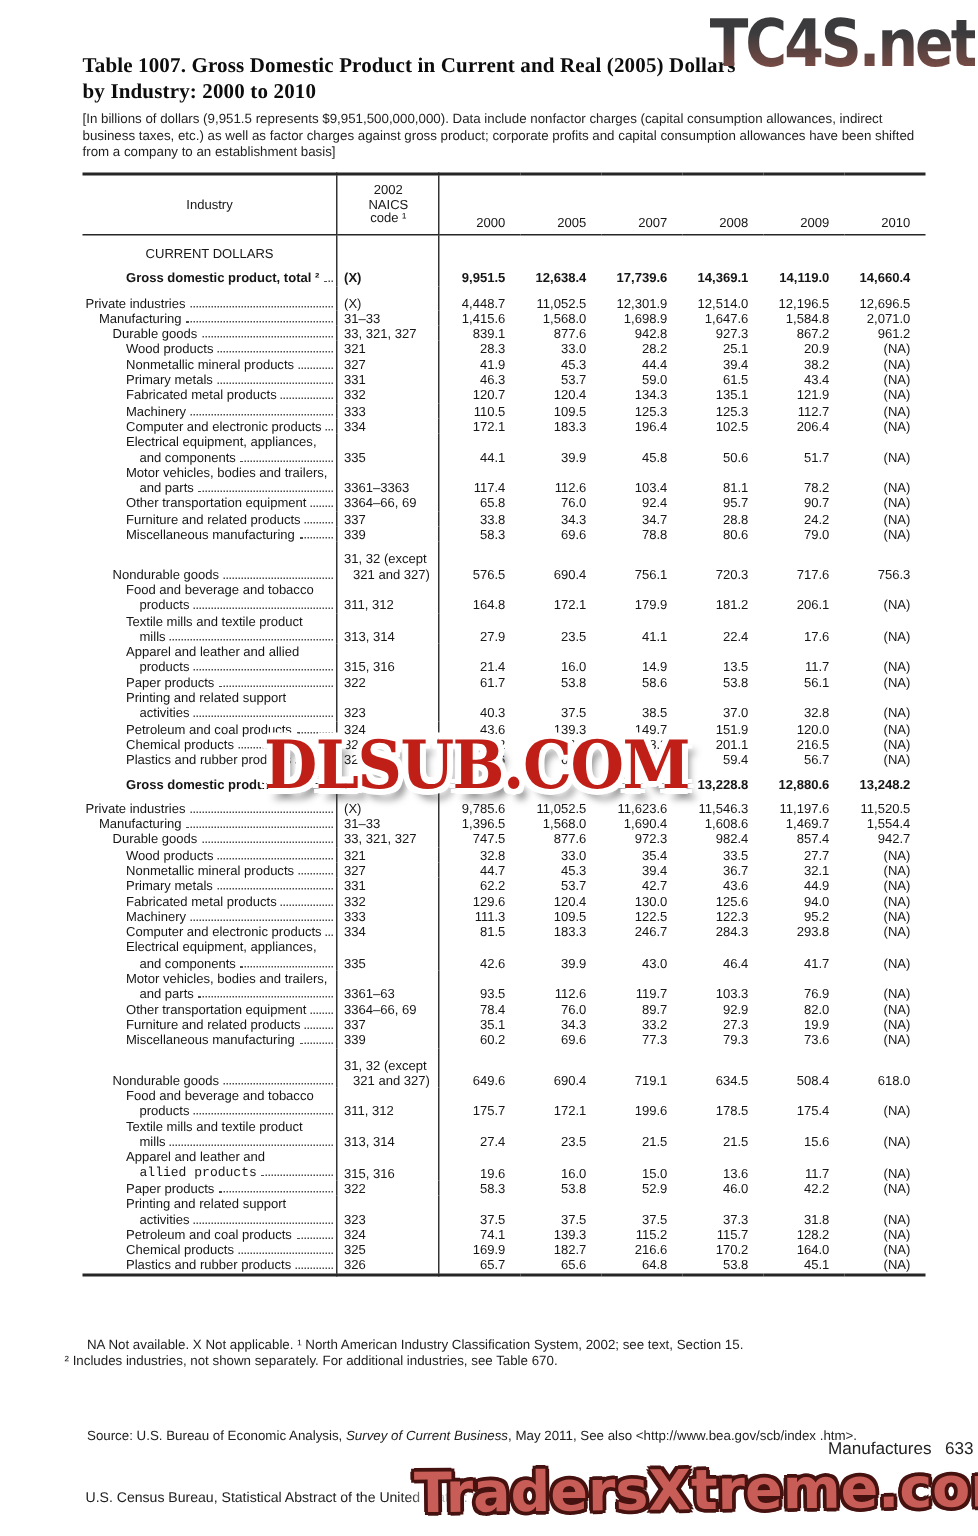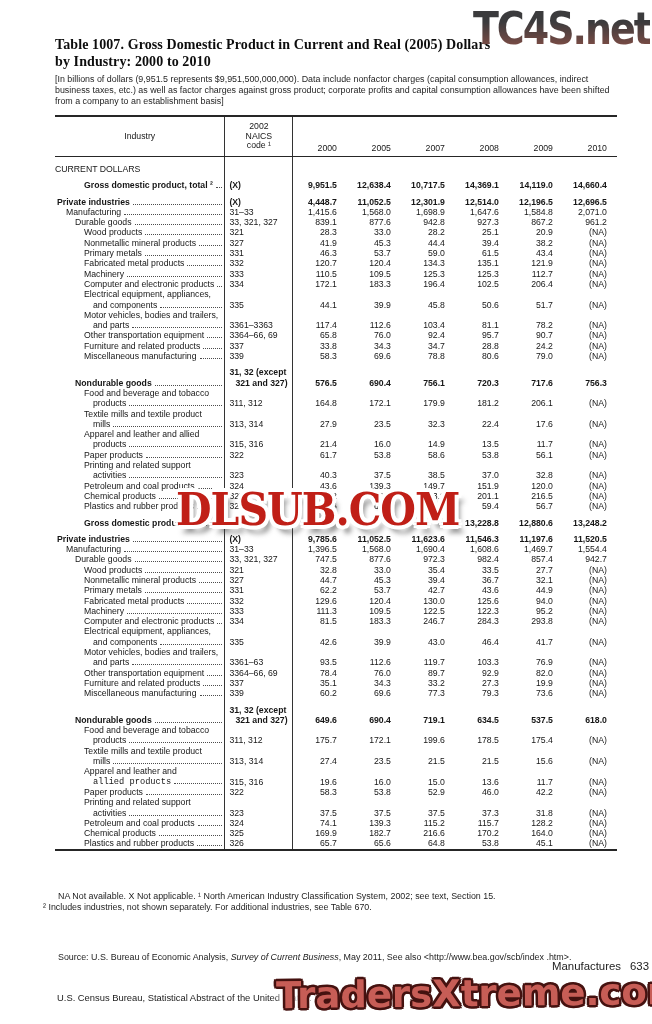--- a/index.html
+++ b/index.html
@@ -42,23 +42,23 @@
         font-weight:400;color:#161616;}
   col.ci{width:160px;} col.cn{width:68px;} col.cy{width:54px;}
   thead th{border-bottom:1.5px solid #262626;height:36px;}
   .th-ind{text-align:center;vertical-align:middle;border-right:1px solid #333;}
   .th-naics{text-align:center;vertical-align:middle;border-right:1px solid #333;line-height:9.8px;}
   .th-yr{text-align:right;padding:0 10px 3px 0;}
   td.c-ind{border-right:1px solid #333;}
   td.c-naics{border-right:1px solid #333;padding-left:4px;white-space:nowrap;}
   td.c-val{text-align:right;padding-right:10px;white-space:nowrap;}
   tr.sec-row td{padding-top:7px;}
-  tr.sec-row td.c-ind{}
+  tr.sec-row td.c-ind{text-align:center;}
   tr.big-gap td{padding-top:13px;}
-  tr.gap td{padding-top:6px;font-weight:bold;}
+  tr.gap td{padding-top:6px;}
   tr.bold td{font-weight:700;}
   .lbl-line{display:flex;align-items:baseline;}
   .lbl-line .t{white-space:nowrap;}
   .leader{flex:1;border-bottom:1px dotted #4c4c4c;margin:0 2px 1.5px 3px;min-width:5px;}
 
   
   .footnotes{position:absolute;left:43px;top:852px;width:576px;
              font-size:8.9px;line-height:10.9px;color:#1d1d1d;z-index:2;}
   .fn-indent{text-indent:15px;margin-top:39px;}
   .footer-page{position:absolute;top:960px;right:3px;font-size:11.4px;color:#222;z-index:2;}
@@ -125,21 +125,21 @@
             <div class="lbl-line" style="padding-left: 29px;">
               <span class="t">Gross domestic product, total ²</span>
               <span class="leader"></span>
             </div>
           </td>
           <td class="c-naics">
             <div>(X)</div>
           </td>
           <td class="c-val">9,951.5</td>
           <td class="c-val">12,638.4</td>
-          <td class="c-val">10,717.5</td>
+          <td class="c-val">17,739.6</td>
           <td class="c-val">14,369.1</td>
           <td class="c-val">14,119.0</td>
           <td class="c-val">14,660.4</td>
         </tr>
         <tr class="gap data-row">
           <td class="c-ind">
             <div class="lbl-line" style="padding-left: 2px;">
               <span class="t">Private industries</span>
               <span class="leader"></span>
             </div>
@@ -427,21 +427,21 @@
             <div class="lbl-line" style="padding-left: 38px;">
               <span class="t">mills</span>
               <span class="leader"></span>
             </div>
           </td>
           <td class="c-naics">
             <div>313, 314</div>
           </td>
           <td class="c-val">27.9</td>
           <td class="c-val">23.5</td>
-          <td class="c-val">32.3</td>
+          <td class="c-val">41.1</td>
           <td class="c-val">22.4</td>
           <td class="c-val">17.6</td>
           <td class="c-val">(NA)</td>
         </tr>
         <tr class="data-row">
           <td class="c-ind">
             <div class="lbl-line" style="padding-left: 29px;">
               <span class="t">Apparel and leather and allied</span>
             </div>
             <div class="lbl-line" style="padding-left: 38px;">
@@ -816,21 +816,21 @@
             </div>
           </td>
           <td class="c-naics">
             <div>31, 32 (except</div>
             <div style="padding-left: 6px;">321 and 327)</div>
           </td>
           <td class="c-val">649.6</td>
           <td class="c-val">690.4</td>
           <td class="c-val">719.1</td>
           <td class="c-val">634.5</td>
-          <td class="c-val">537.5</td>
+          <td class="c-val">508.4</td>
           <td class="c-val">618.0</td>
         </tr>
         <tr class="data-row">
           <td class="c-ind">
             <div class="lbl-line" style="padding-left: 29px;">
               <span class="t">Food and beverage and tobacco</span>
             </div>
             <div class="lbl-line" style="padding-left: 38px;">
               <span class="t">products</span>
               <span class="leader"></span>

